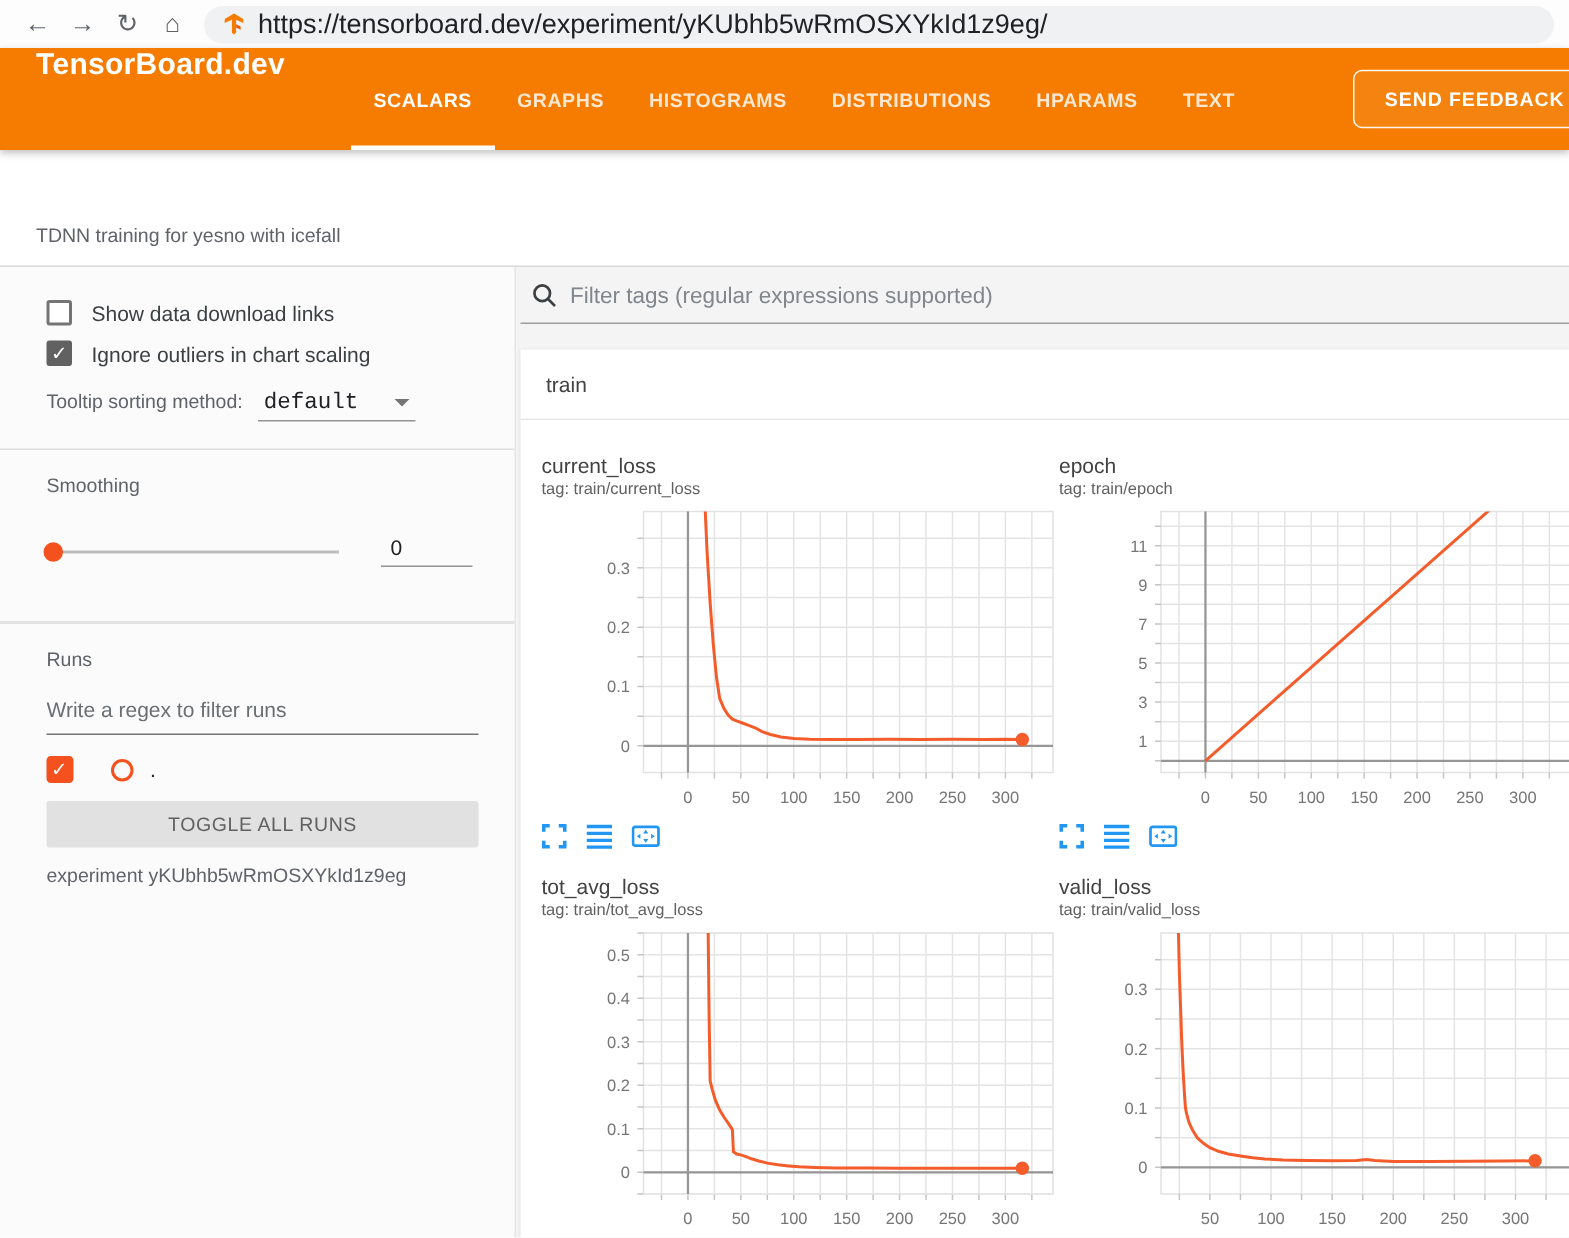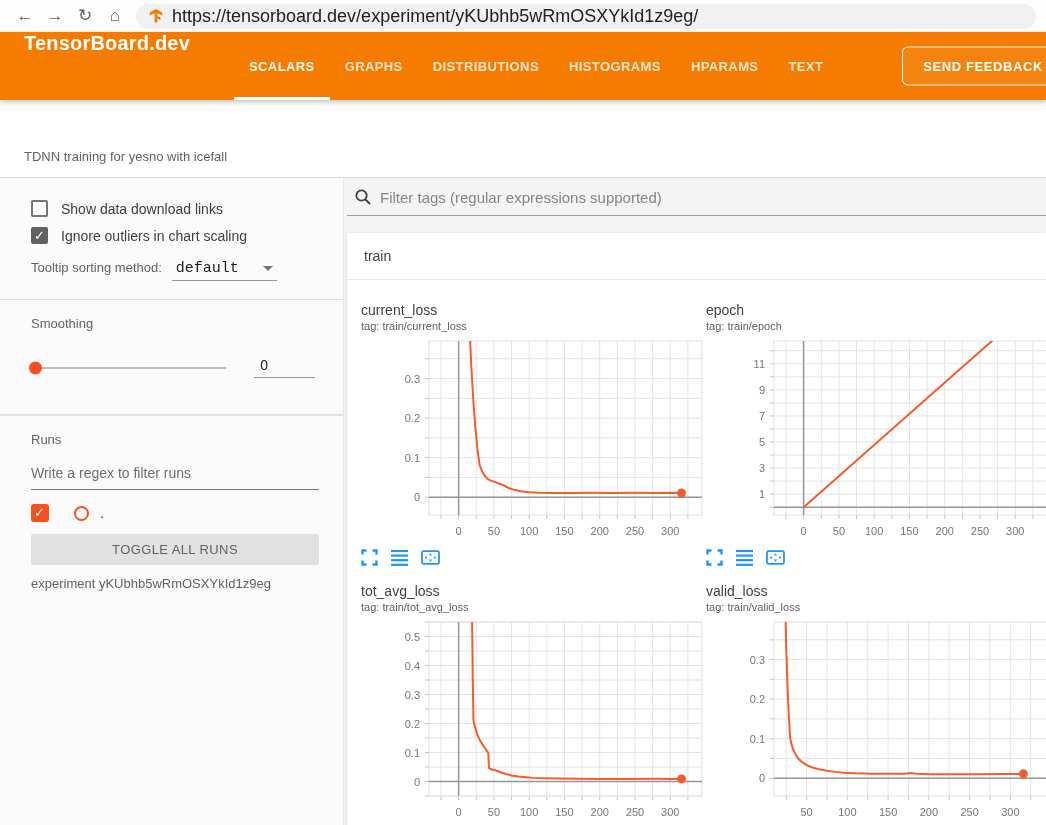--- a/index.html
+++ b/index.html
@@ -107,22 +107,22 @@
     </svg>
     <span class="url-text">https://tensorboard.dev/experiment/yKUbhb5wRmOSXYkId1z9eg/</span>
   </div>
 </div>
 
 <div class="tb-header">
   <span class="brand">TensorBoard.dev</span>
   <nav class="tabs" id="tabs">
       <div class="tab active">SCALARS</div>
       <div class="tab">GRAPHS</div>
+      <div class="tab">HISTOGRAMS</div>
       <div class="tab">DISTRIBUTIONS</div>
-      <div class="tab">HISTOGRAMS</div>
       <div class="tab">HPARAMS</div>
       <div class="tab">TEXT</div>
     </nav>
   <button class="feedback-btn">SEND FEEDBACK</button>
 </div>
 
 <div class="subtitle-bar">
   <span class="subtitle">TDNN training for yesno with icefall</span>
 </div>
 

